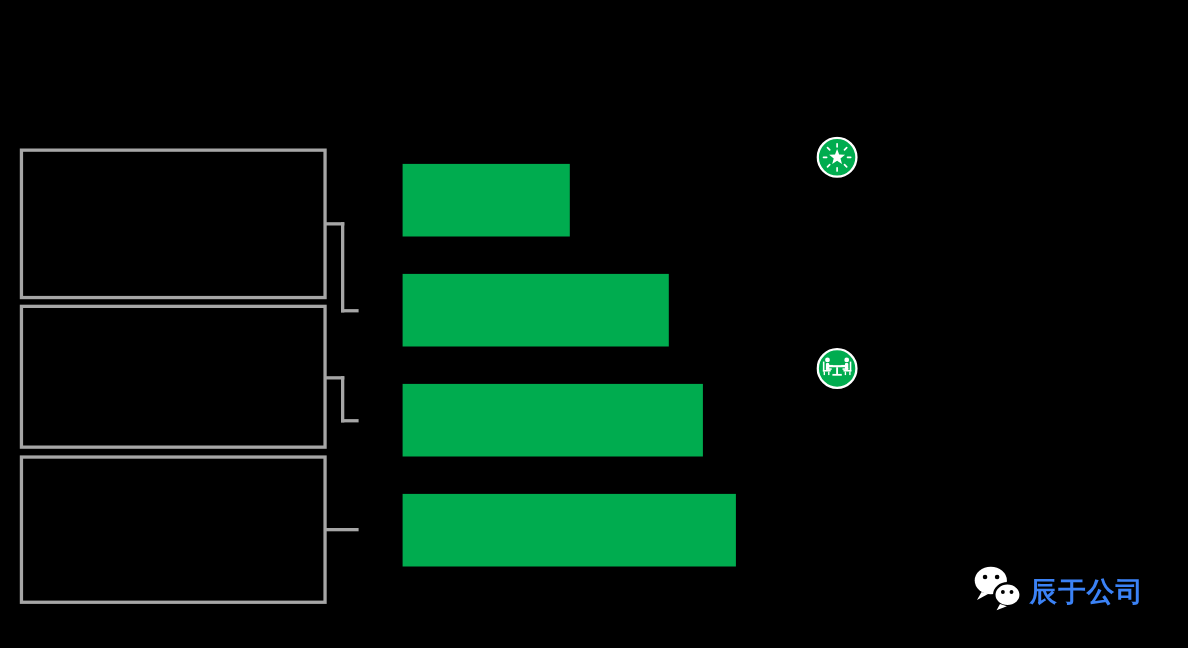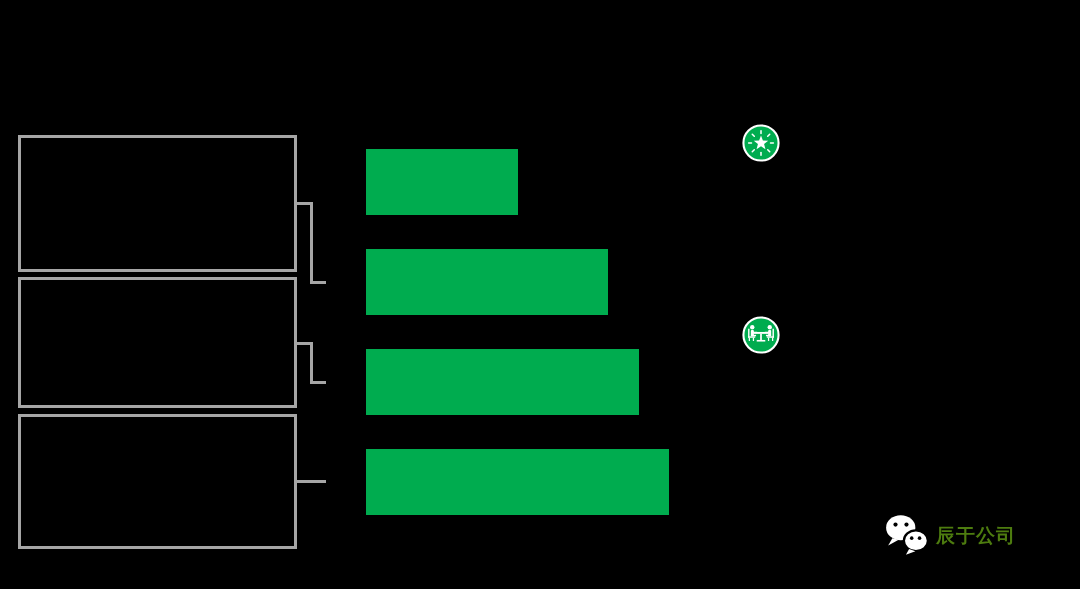--- a/index.html
+++ b/index.html
@@ -37,27 +37,26 @@
   
   .icon-wrap { position: absolute; width: 38px; height: 38px; left: 742px; }
   .icon-sparkle { top: 124px; }
   .icon-meeting { top: 316px; }
   .icon-wrap svg { display: block; }
   
   .brand { position: absolute; left: 884px; top: 514px; display: flex; align-items: center; }
   .brand-logo { width: 46px; height: 42px; }
   .brand-text {
     margin-left: 6px;
-    color: #4d7c0f;
-    font-size: 19px;
+    color: #3b82f6;
+    font-size: 25px;
     font-weight: 600;
     letter-spacing: 1px;
     line-height: 42px;
     white-space: nowrap;
-    font-family: Liberation Mono, monospace;
   }
 </style>
 </head>
 <body>
 
 <div class="canvas">
 
   <div class="abox abox1"></div>
   <div class="abox abox2"></div>
   <div class="abox abox3"></div>

